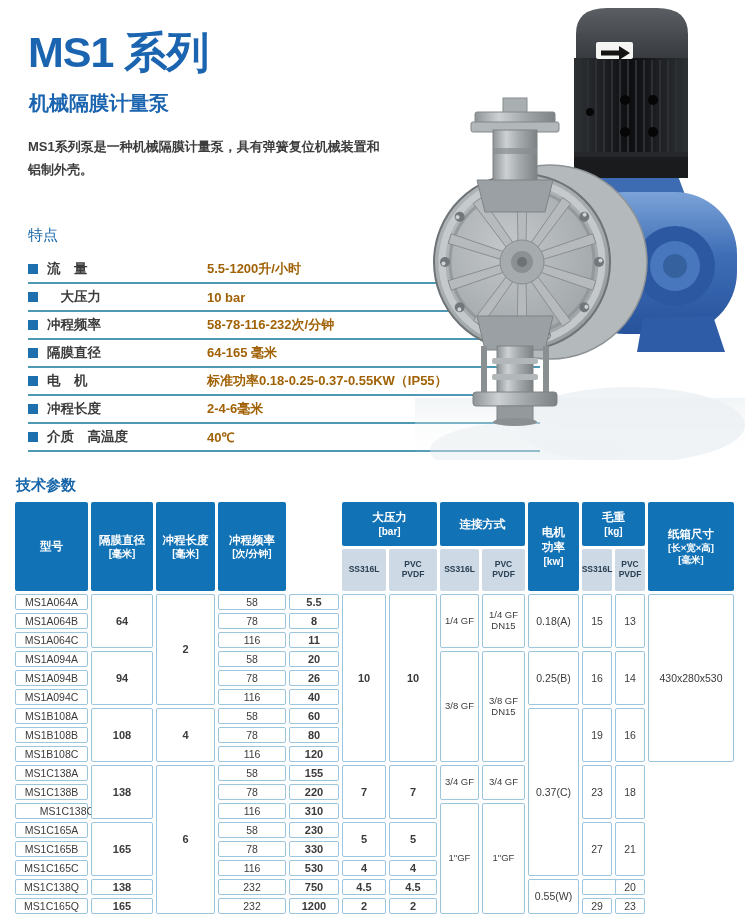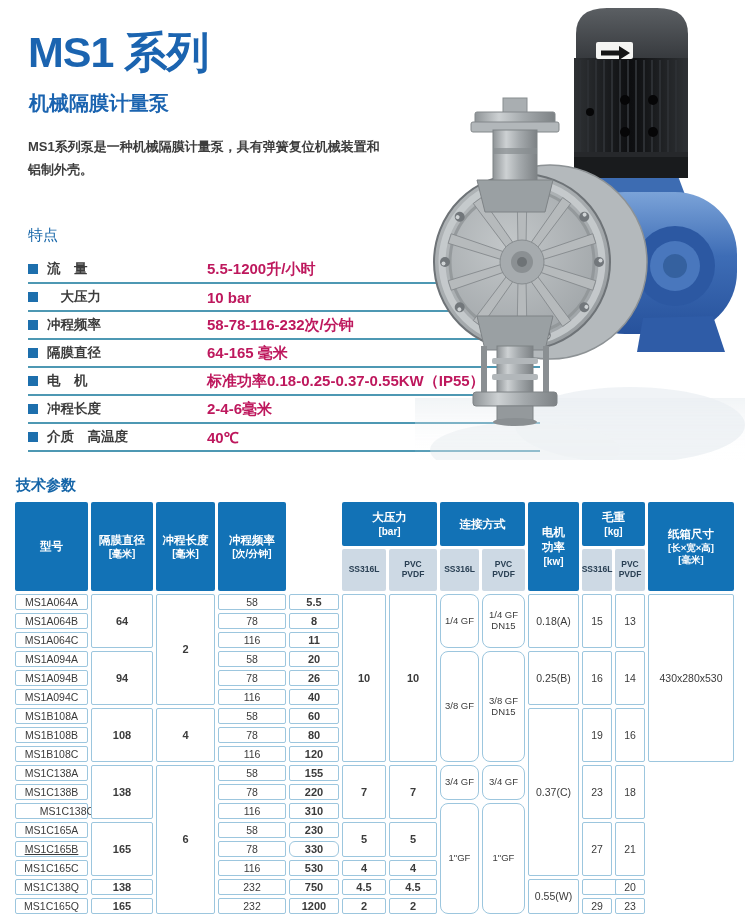--- a/index.html
+++ b/index.html
@@ -12,21 +12,21 @@
   .desc{position:absolute;left:28px;top:136px;width:352px;font-size:13px;font-weight:bold;
         color:#3c3c3c;line-height:1.75;}
   
   .features{position:absolute;left:28px;top:226px;width:512px;z-index:1;}
   .features h3{margin:0;font-size:15px;font-weight:normal;color:#1565a8;}
   .feat-rows{margin-top:11px;}
   .feat-row{display:flex;align-items:center;height:26px;
             border-bottom:2px solid rgba(47,134,166,0.85);}
   .bullet{width:10px;height:10px;background:#1d6fad;margin-right:9px;flex:0 0 auto;}
   .feat-label{width:160px;font-size:13.5px;font-weight:bold;color:#3c3c3c;white-space:pre;}
-  .feat-value{font-size:15px;font-weight:bold;color:#be185d;}
+  .feat-value{font-size:13px;font-weight:bold;color:#a16207;}
   
   .pump{position:absolute;left:375px;top:0;width:375px;height:460px;z-index:2;}
   
   .specs-heading{position:absolute;left:16px;top:476px;font-size:15px;font-weight:bold;color:#1565a8;}
   .thead,.tbody{position:absolute;left:15px;display:grid;
      grid-template-columns:73px 62px 59px 68px 50px 44px 48px 39px 43px 51px 30px 30px 86px;
      gap:3px;}
   .thead{top:502px;grid-template-rows:44px 42px;}
   .tbody{top:594px;grid-auto-rows:16px;}
   .hcell{background:#1272b6;color:#fff;border-radius:2px;display:flex;flex-direction:column;
@@ -34,21 +34,21 @@
          font-size:11.5px;line-height:1.3;white-space:pre-line;}
   .hcell .unit{font-size:10px;font-weight:bold;}
   .hcell .unit.xs{font-size:9.5px;line-height:1.25;}
   .hsub{background:#cdd9e4;color:#2a4054;border-radius:2px;display:flex;align-items:center;
         justify-content:center;text-align:center;font-size:8.5px;font-weight:bold;
         line-height:1.15;white-space:pre-line;}
   .cell{background:#fff;border:1px solid #9cc6de;border-radius:2px;display:flex;
         align-items:center;justify-content:center;text-align:center;font-size:10.5px;
         color:#3b3b3b;line-height:1.15;white-space:pre-line;padding:0 1px;box-sizing:border-box;}
   .cell.b{font-weight:bold;font-size:11px;}
-  .cell.sm{font-size:9.5px;border-radius:8px;}
+  .cell.sm{font-size:9.5px;}
   
   .h1{grid-column:1;grid-row:1/3}.h2{grid-column:2;grid-row:1/3}.h3{grid-column:3;grid-row:1/3}
   .h4{grid-column:4;grid-row:1/3}.h5{grid-column:5;grid-row:1/3}
   .h6{grid-column:6/8;grid-row:1}.h6a{grid-column:6;grid-row:2}.h6b{grid-column:7;grid-row:2}
   .h7{grid-column:8/10;grid-row:1}.h7a{grid-column:8;grid-row:2}.h7b{grid-column:9;grid-row:2}
   .h8{grid-column:10;grid-row:1/3}
   .h9{grid-column:11/13;grid-row:1}.h9a{grid-column:11;grid-row:2}.h9b{grid-column:12;grid-row:2}
   .h10{grid-column:13;grid-row:1/3}
 </style>
 </head>
@@ -321,21 +321,21 @@
       <div class="cell" style="grid-area: 4 / 1;">MS1A094A</div>
       <div class="cell" style="grid-area: 5 / 1;">MS1A094B</div>
       <div class="cell" style="grid-area: 6 / 1;">MS1A094C</div>
       <div class="cell" style="grid-area: 7 / 1;">MS1B108A</div>
       <div class="cell" style="grid-area: 8 / 1;">MS1B108B</div>
       <div class="cell" style="grid-area: 9 / 1;">MS1B108C</div>
       <div class="cell" style="grid-area: 10 / 1;">MS1C138A</div>
       <div class="cell" style="grid-area: 11 / 1;">MS1C138B</div>
       <div class="cell" style="grid-area: 12 / 1; padding-left: 32px;">MS1C138C</div>
       <div class="cell" style="grid-area: 13 / 1;">MS1C165A</div>
-      <div class="cell" style="grid-area: 14 / 1; text-decoration: underline;">MS1C165B</div>
+      <div class="cell" style="grid-area: 14 / 1;">MS1C165B</div>
       <div class="cell" style="grid-area: 15 / 1;">MS1C165C</div>
       <div class="cell" style="grid-area: 16 / 1;">MS1C138Q</div>
       <div class="cell" style="grid-area: 17 / 1;">MS1C165Q</div>
       <div class="cell b" style="grid-area: 1 / 2 / span 3;">64</div>
       <div class="cell b" style="grid-area: 4 / 2 / span 3;">94</div>
       <div class="cell b" style="grid-area: 7 / 2 / span 3;">108</div>
       <div class="cell b" style="grid-area: 10 / 2 / span 3;">138</div>
       <div class="cell b" style="grid-area: 13 / 2 / span 3;">165</div>
       <div class="cell b" style="grid-area: 16 / 2;">138</div>
       <div class="cell b" style="grid-area: 17 / 2;">165</div>
@@ -365,21 +365,21 @@
       <div class="cell b" style="grid-area: 4 / 5;">20</div>
       <div class="cell b" style="grid-area: 5 / 5;">26</div>
       <div class="cell b" style="grid-area: 6 / 5;">40</div>
       <div class="cell b" style="grid-area: 7 / 5;">60</div>
       <div class="cell b" style="grid-area: 8 / 5;">80</div>
       <div class="cell b" style="grid-area: 9 / 5;">120</div>
       <div class="cell b" style="grid-area: 10 / 5;">155</div>
       <div class="cell b" style="grid-area: 11 / 5;">220</div>
       <div class="cell b" style="grid-area: 12 / 5;">310</div>
       <div class="cell b" style="grid-area: 13 / 5;">230</div>
-      <div class="cell b" style="grid-area: 14 / 5; border-radius: 6px;">330</div>
+      <div class="cell b" style="grid-area: 14 / 5;">330</div>
       <div class="cell b" style="grid-area: 15 / 5;">530</div>
       <div class="cell b" style="grid-area: 16 / 5;">750</div>
       <div class="cell b" style="grid-area: 17 / 5;">1200</div>
       <div class="cell b" style="grid-area: 1 / 6 / span 9;">10</div>
       <div class="cell b" style="grid-area: 10 / 6 / span 3;">7</div>
       <div class="cell b" style="grid-area: 13 / 6 / span 2;">5</div>
       <div class="cell b" style="grid-area: 15 / 6;">4</div>
       <div class="cell b" style="grid-area: 16 / 6;">4.5</div>
       <div class="cell b" style="grid-area: 17 / 6;">2</div>
       <div class="cell b" style="grid-area: 1 / 7 / span 9;">10</div>

